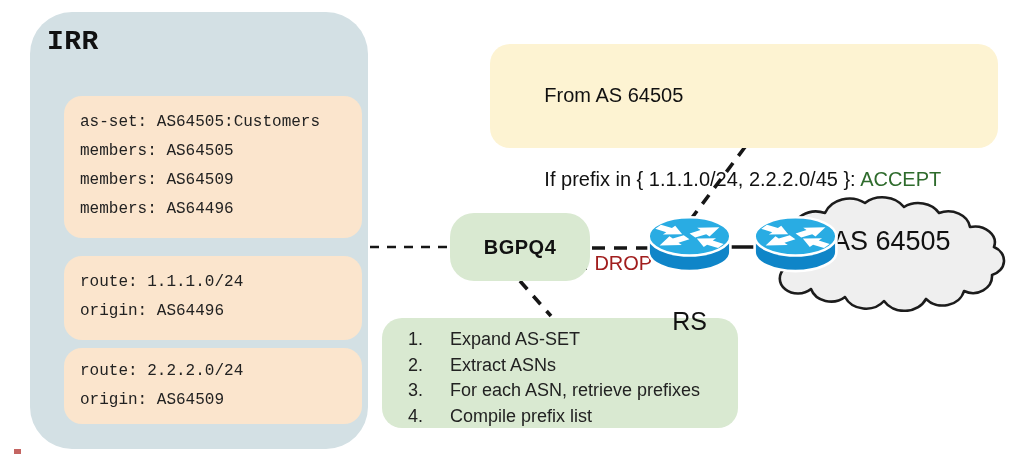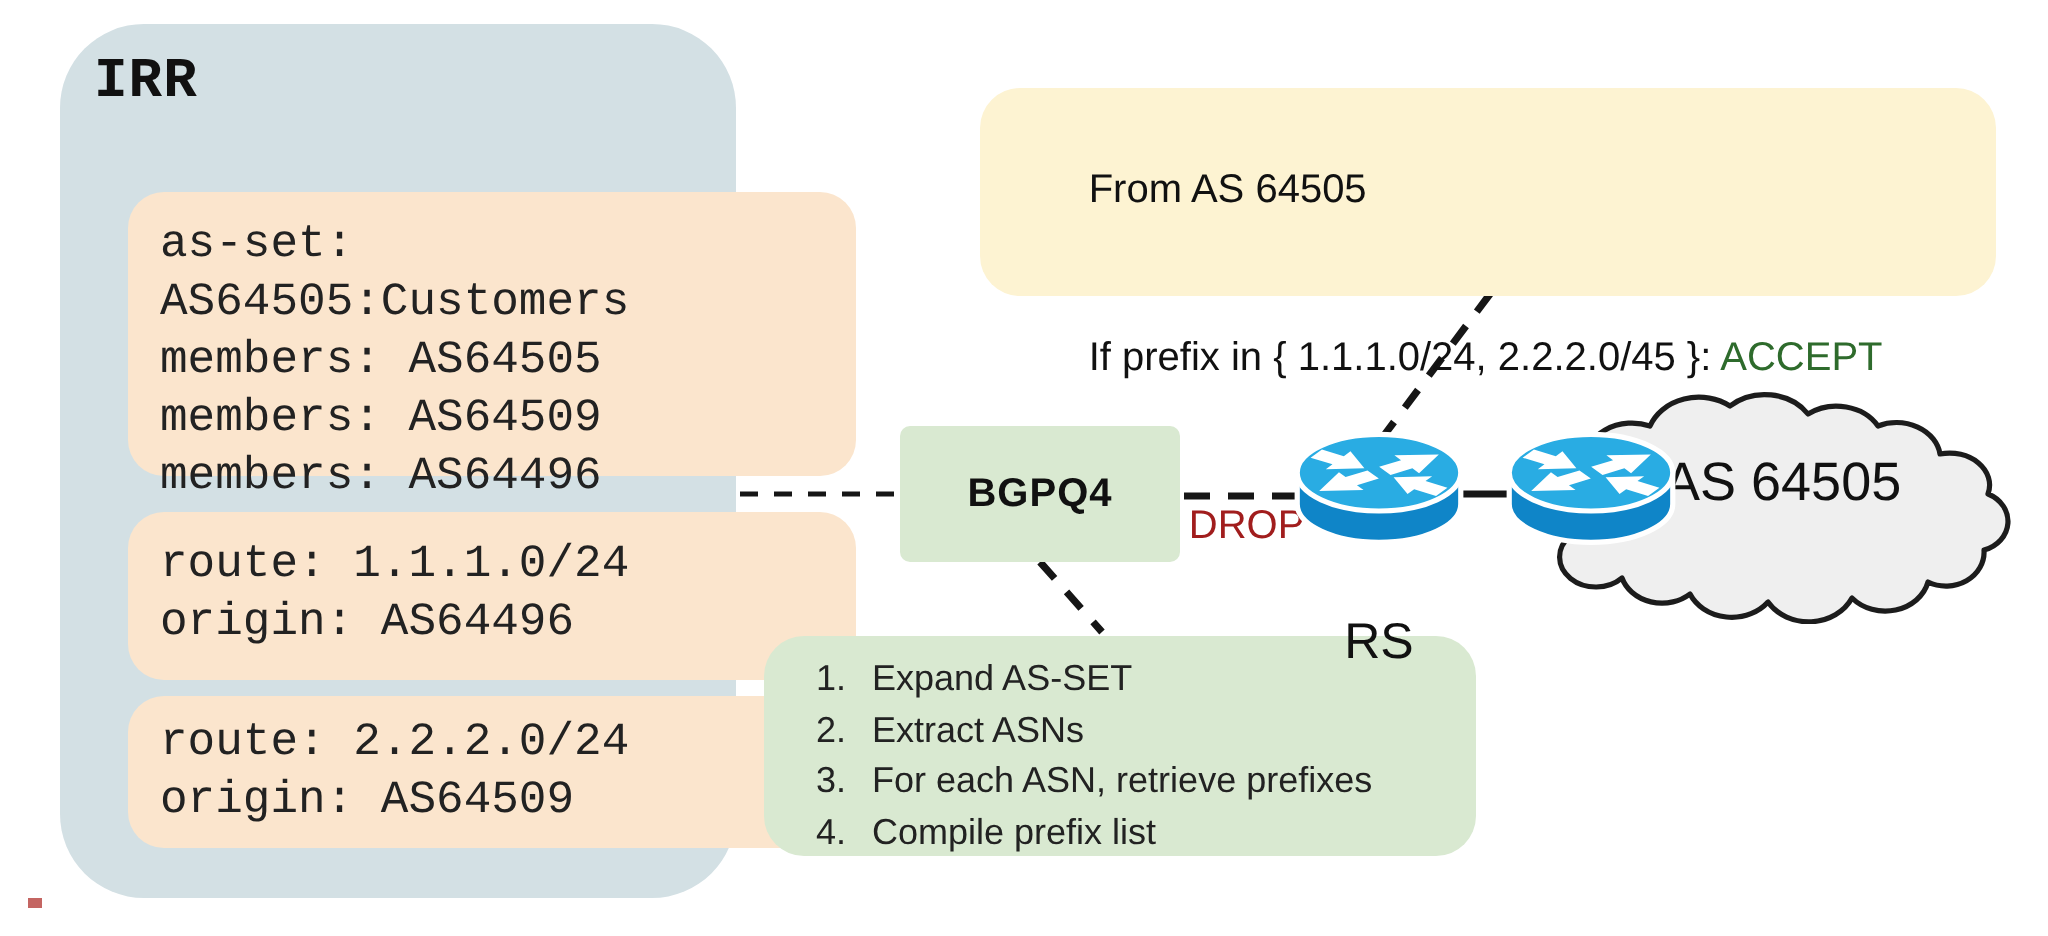--- a/index.html
+++ b/index.html
@@ -16,43 +16,43 @@
   svg.connectors{position:absolute;left:0;top:0;width:1024px;height:468px;z-index:1;}
   .dash-thin{stroke:var(--line);stroke-width:2.6;fill:none;stroke-dasharray:9 8;}
   .dash-thick{stroke:var(--line);stroke-width:3.6;fill:none;stroke-dasharray:13 9;}
   .dash-diag{stroke:var(--line);stroke-width:3.6;fill:none;stroke-dasharray:11 9;}
   .solid{stroke:var(--line);stroke-width:3.6;fill:none;}
 
   .irr-panel{position:absolute;left:30px;top:12px;width:338px;height:437px;
     background:var(--panel-bg);border-radius:42px;z-index:2;font-family:Liberation Mono, monospace;}
   .irr-title{position:absolute;left:17px;top:14px;font-size:28px;font-weight:bold;
     letter-spacing:.5px;color:#111;}
-  .record-card{position:absolute;left:34px;width:364px;background:var(--record-bg);
-    border-radius:18px;padding:12px 8px 0 16px;font-size:23px;line-height:29px;color:#222;}
+  .record-card{position:absolute;left:34px;width:298px;background:var(--record-bg);
+    border-radius:18px;padding:12px 8px 0 16px;font-size:16px;line-height:29px;color:#222;}
   .card-asset{top:84px;height:142px;}
   .card-route1{top:244px;height:84px;}
   .card-route2{top:336px;height:76px;padding-top:9px;}
 
   .policy-box{position:absolute;left:490px;top:44px;width:508px;height:104px;
     background:var(--policy-bg);border-radius:20px;padding:9px 0 0 21px;z-index:2;
     font-weight:normal;font-size:20px;line-height:28px;color:#111;}
   .policy-line{white-space:pre-wrap;}
   .accept-text{color:var(--accept);}
   .drop-text{color:var(--drop);}
 
   .tool-box{position:absolute;left:450px;top:213px;width:140px;height:68px;
-    background:var(--tool-bg);border-radius:5px;display:flex;align-items:center;
+    background:var(--tool-bg);border-radius:24px;display:flex;align-items:center;
     justify-content:center;font-weight:bold;font-size:20px;letter-spacing:.5px;z-index:2;color:#111;}
 
   .steps-box{position:absolute;left:382px;top:318px;width:356px;height:110px;
     background:var(--tool-bg);border-radius:20px;padding:9px 0 0 26px;z-index:2;
     font-size:18px;line-height:25.5px;color:#222;}
   .step-row{display:flex;}
   .step-num{width:28px;flex:0 0 28px;}
-  .step-text{}
+  .step-text{margin-left:14px;}
 
   .cloud-wrap{position:absolute;left:758px;top:188px;width:254px;height:124px;z-index:2;}
   .cloud-wrap svg{width:100%;height:100%;}
   .cloud-shape{fill:var(--cloud-fill);stroke:#1c1c1c;stroke-width:2.6;stroke-linejoin:round;}
   .cloud-label{position:absolute;left:74px;top:38px;font-size:27px;color:#111;white-space:nowrap;}
 
   .router{position:absolute;width:87px;z-index:3;}
   .router svg{width:100%;height:auto;display:block;}
   .router-rs{left:646px;top:212px;}
   .router-edge{left:752px;top:212px;}

